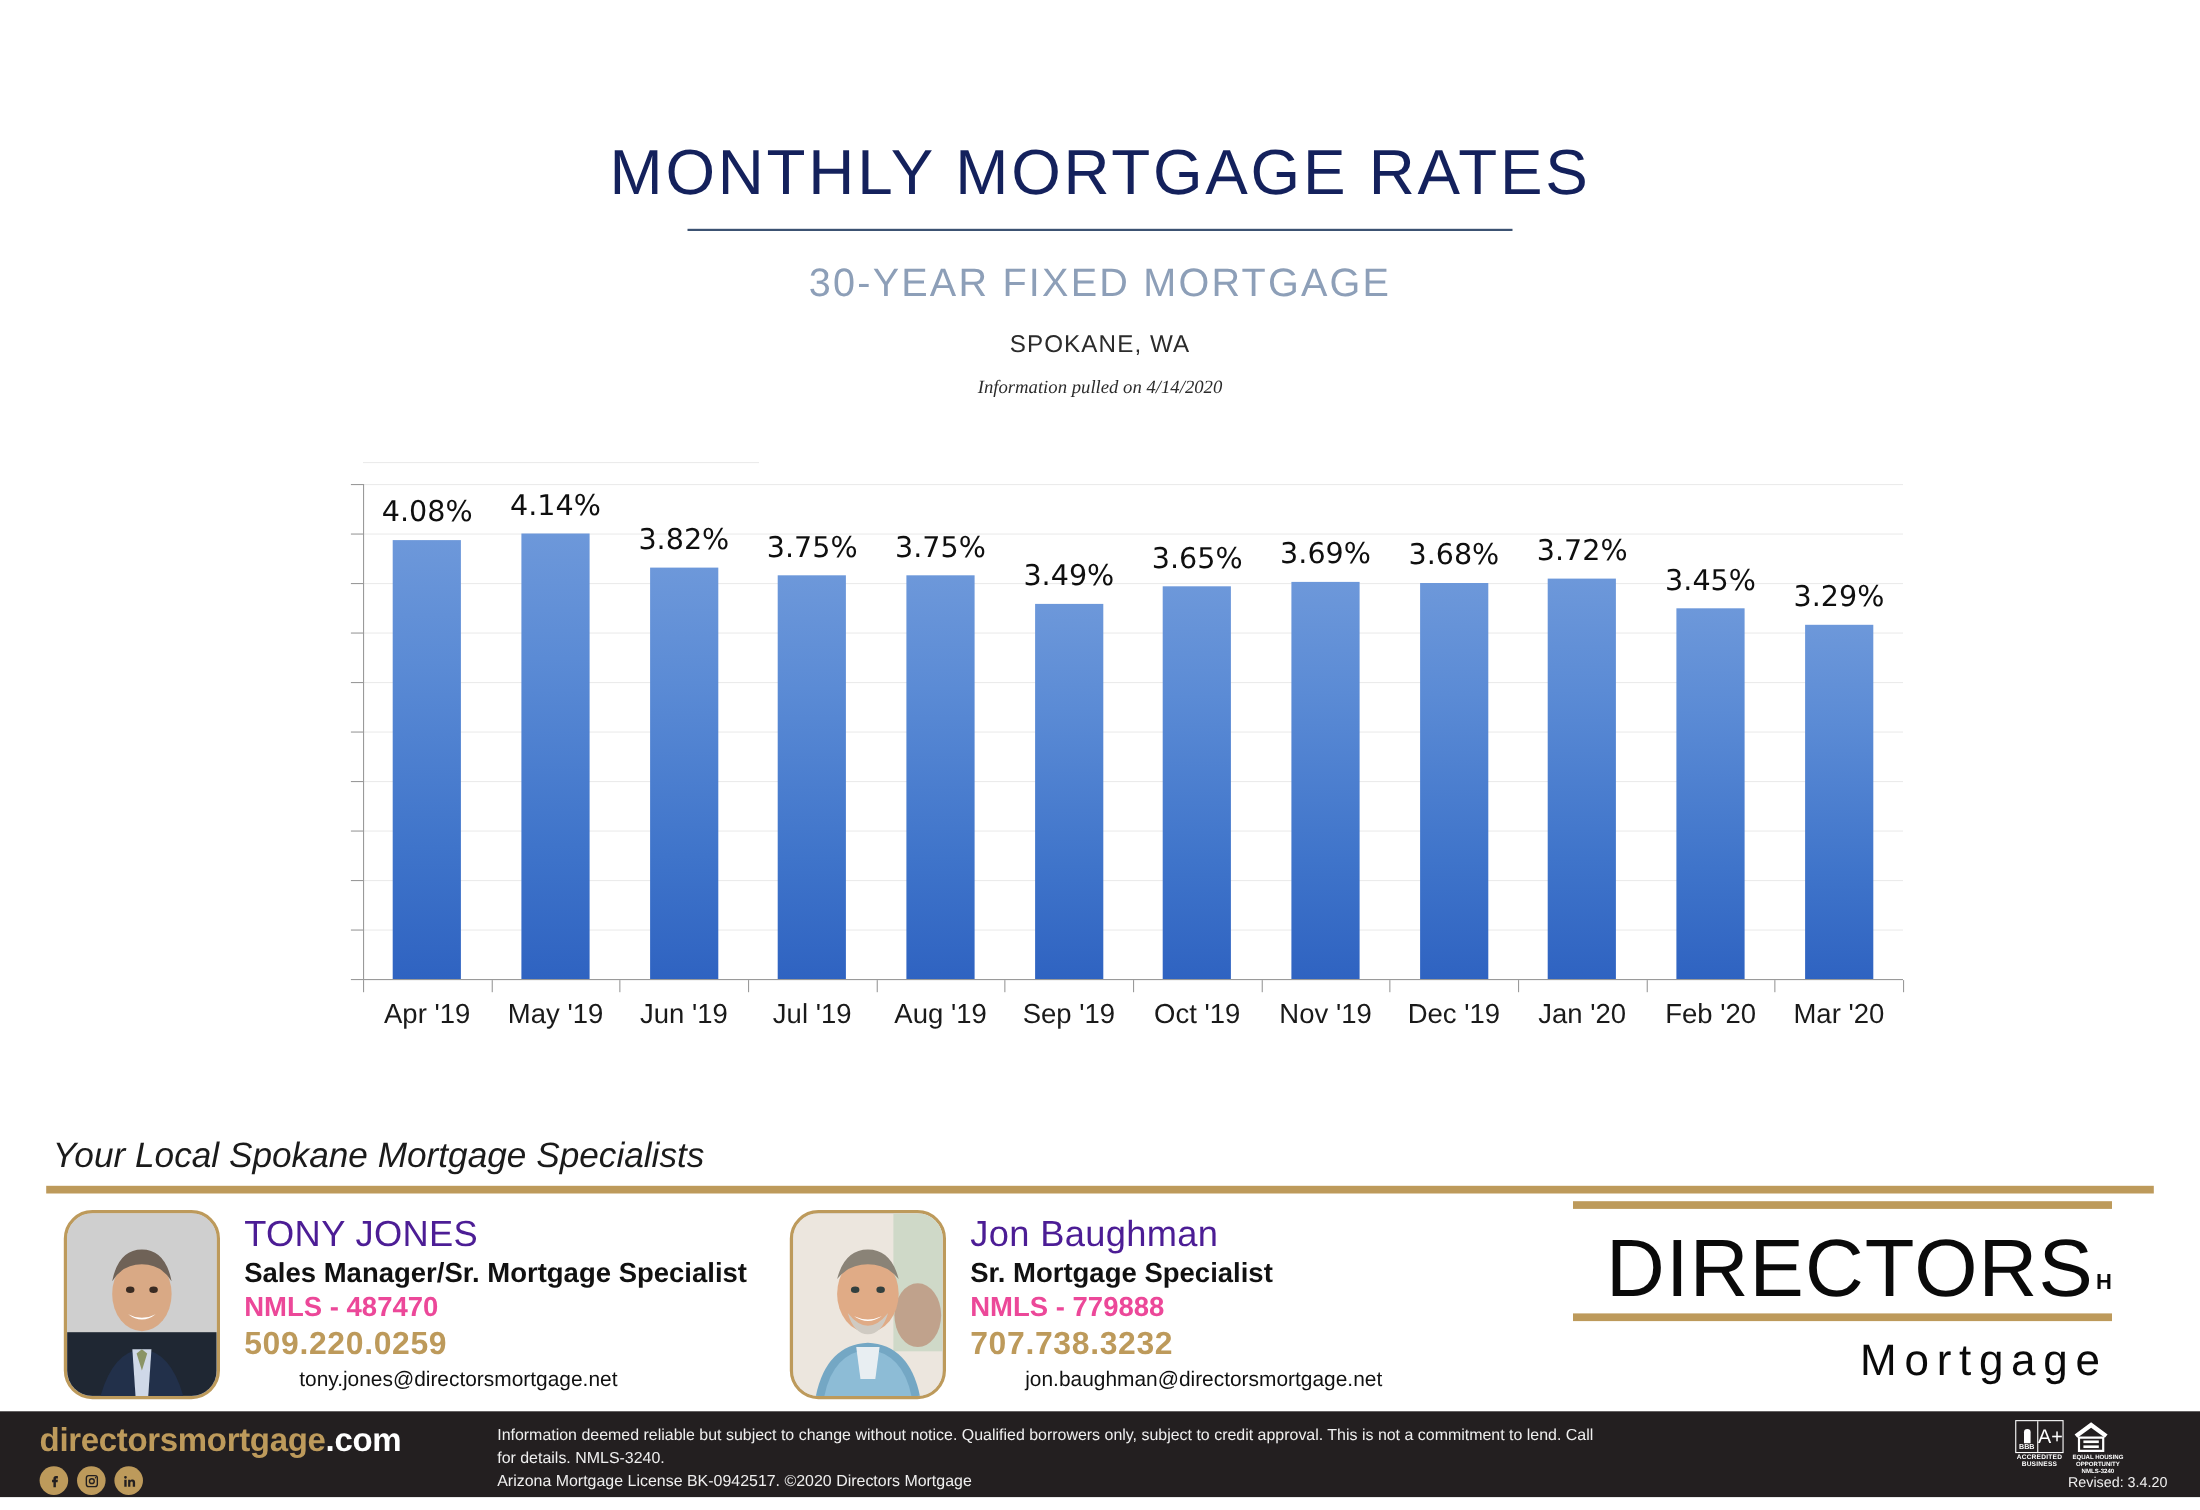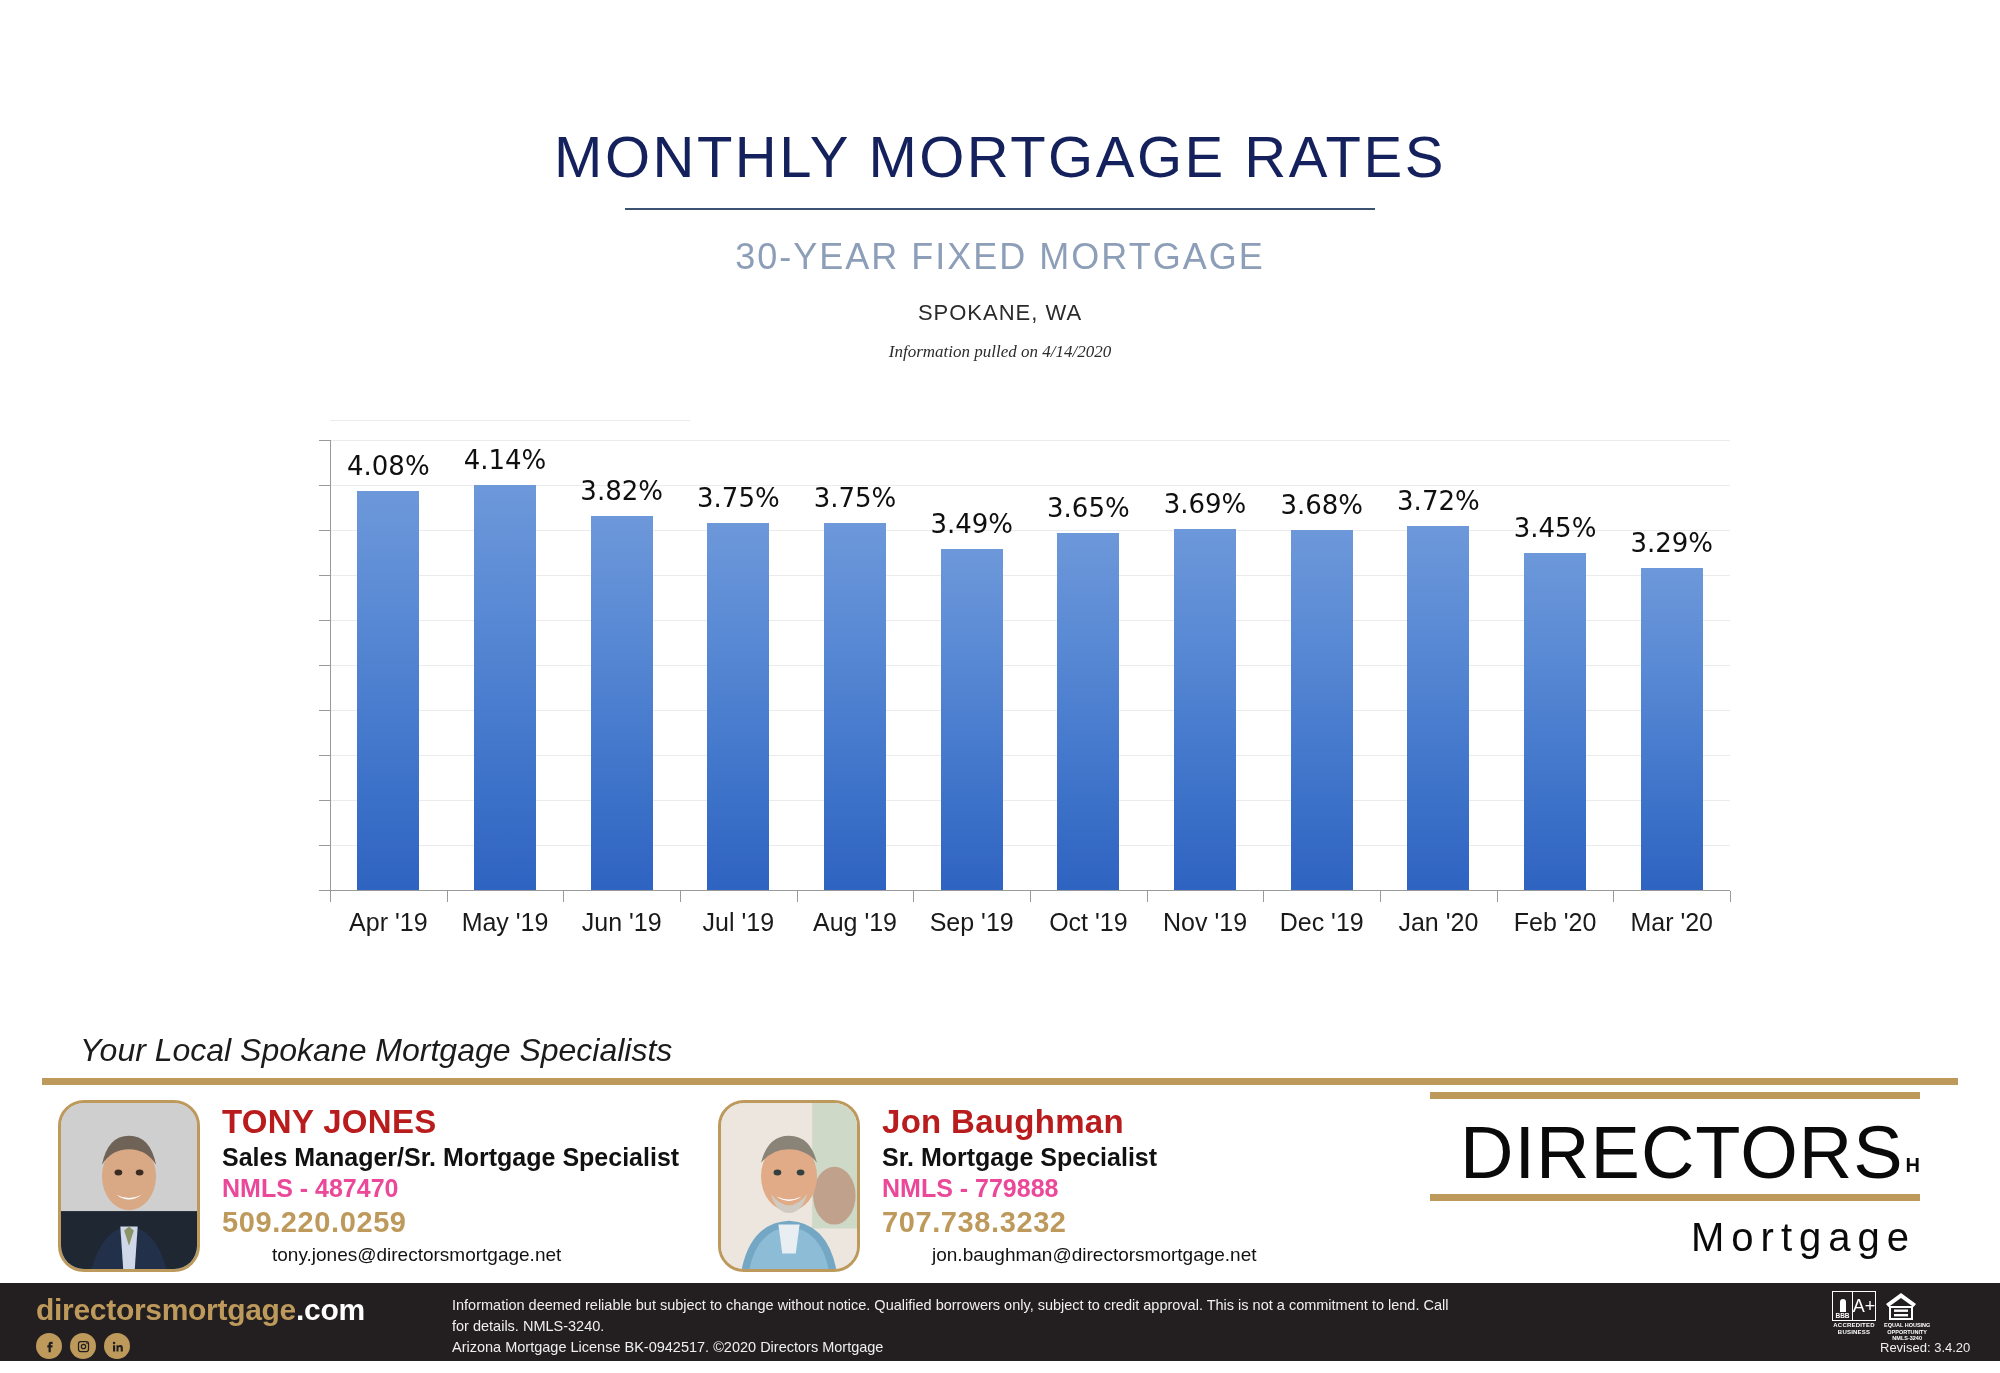--- a/index.html
+++ b/index.html
@@ -140,21 +140,20 @@
 
   
   .specialists-head {
     position: absolute;
     left: 48px;
     top: 1032px;
     font-size: 32px;
     font-style: italic;
     color: #1b1b1b;
     font-family: "Liberation Sans", sans-serif;
-    margin-left: 32px;
   }
   .gold-rule {
     position: absolute;
     left: 42px;
     top: 1078px;
     width: 1916px;
     height: 7px;
     background: #bd9a5b;
   }
 
@@ -173,22 +172,22 @@
     border-radius: 26px 26px 26px 26px;
     overflow: hidden;
     position: relative;
     background: #d8d8d8;
   }
   .photo svg { display: block; width: 100%; height: 100%; }
 
   .agent-info { margin-left: 22px; padding-top: 4px; }
   .agent-name {
     font-size: 33px;
-    color: #b91c1c;
-    font-weight: bold;
+    color: #4c1d95;
+    font-weight: normal;
     line-height: 1.08;
     letter-spacing: 0.3px;
   }
   .agent-title {
     font-size: 25px;
     color: #111;
     font-weight: bold;
     line-height: 1.25;
     margin-top: 2px;
   }

